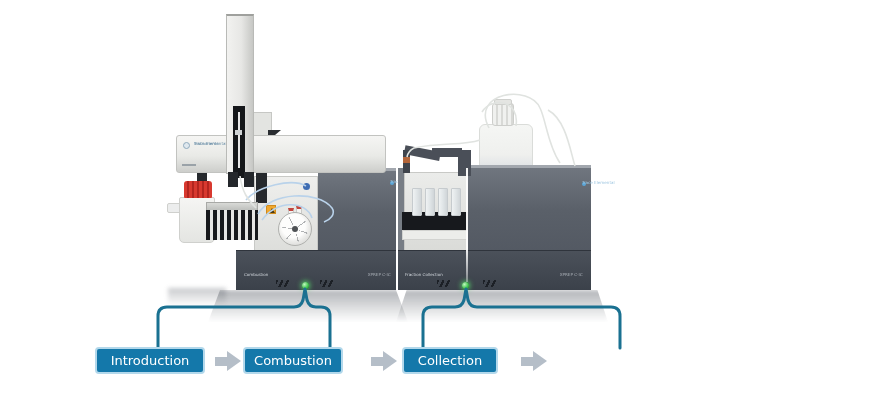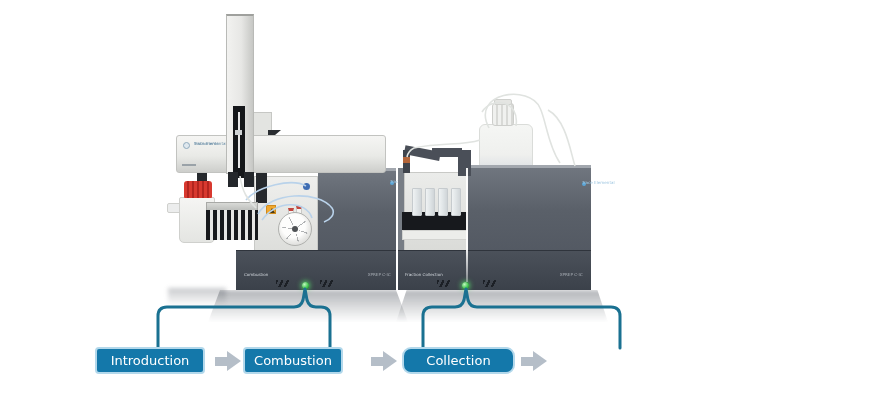--- a/index.html
+++ b/index.html
@@ -106,21 +106,21 @@
       background:linear-gradient(180deg,rgba(73,79,88,.30),rgba(73,79,88,0));}
 
   svg.overlay{left:0;top:0;z-index:7;}
   svg.connectors{left:0;top:0;z-index:10;}
 
   
   .flow-step{top:347px;height:27px;z-index:12;border-radius:4px;
              background:#1478aa;border:2px solid #b3d8eb;
              color:#ffffff;font-size:13px;line-height:23px;text-align:center;}
   .step1{left:95px;width:110px;} .step2{left:243px;width:100px;}
-  .step3{left:402px;width:113px;border-radius:9px;} .step4{left:562px;width:126px;}
+  .step3{left:402px;width:96px;} .step4{left:562px;width:126px;}
   .flow-arrow{top:351px;width:26px;height:21px;z-index:12;}
   .arrow1{left:215px;} .arrow2{left:371px;} .arrow3{left:521px;}
   .flow-arrow .stem{left:0;top:6px;width:12px;height:9px;background:#b5bec8;}
   .flow-arrow .head{left:12px;top:0;width:0;height:0;
       border-top:10.5px solid transparent;border-bottom:10.5px solid transparent;border-left:14px solid #b5bec8;}
 
   .micro{font-size:6px;transform:scale(.68);transform-origin:0 0;white-space:nowrap;line-height:1.2;}
   .micro-r{font-size:6px;transform:scale(.68);transform-origin:100% 0;white-space:nowrap;line-height:1.2;}
 </style>
 </head>

